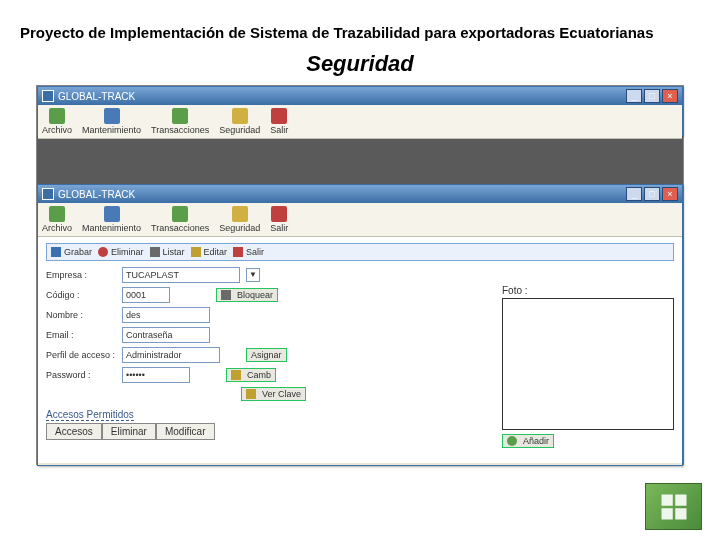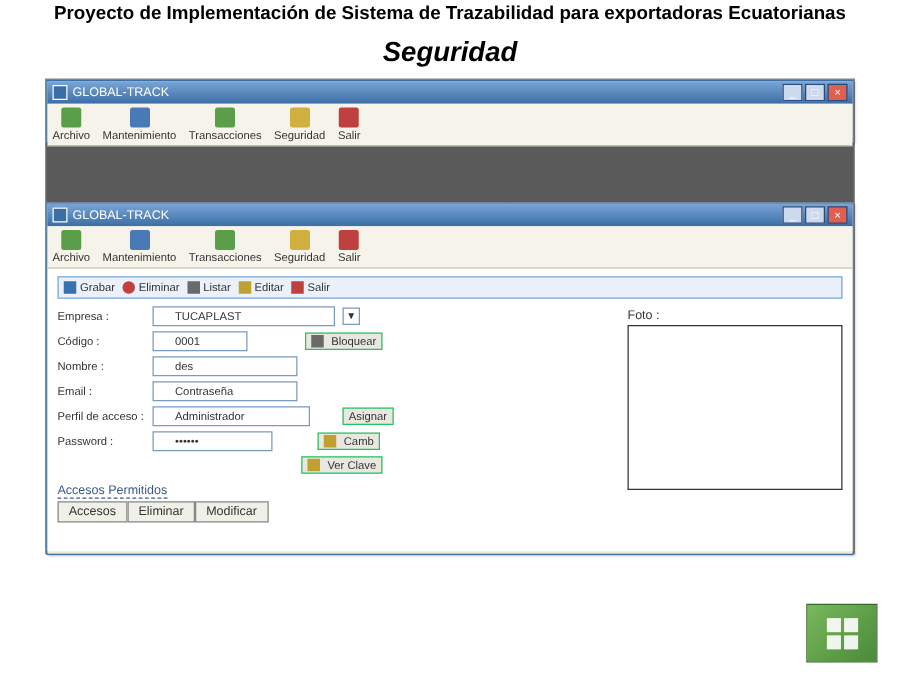--- a/index.html
+++ b/index.html
@@ -1,16 +1,16 @@
 <!DOCTYPE html>
 <html><head>
 <meta charset="utf-8">
 <style>
 body{margin:0;font-family:Arial,sans-serif;background:#fff;width:720px;height:540px;overflow:hidden}
-.slide-title{font-size:15px;font-weight:bold;text-align:center;padding:2px 20px 6px}
+.slide-title{font-size:15px;font-weight:bold;padding:24px 20px 6px}
 .section-title{font-family:Arial Black,Arial,sans-serif;font-weight:900;font-size:22px;font-style:italic;text-align:center;margin:4px 0 8px}
 .app-area{margin:0 36px;border:1px solid #888;background:#5a5a5a;position:relative;height:378px}
 .window{position:absolute;background:#ece9d8;border:1px solid #3b6ea5;box-shadow:1px 1px 2px rgba(0,0,0,0.3)}
 .win-title{background:linear-gradient(#7aa5d6,#3b6ea5);color:#fff;font-size:10px;padding:2px 4px;display:flex;align-items:center;justify-content:space-between;height:14px}
 .win-title .ticon{width:10px;height:10px;background:#3b6ea5;border:1px solid #fff;margin-right:4px}
 .win-title .ttext{flex:1}
 .win-controls{display:flex;gap:2px}
 .win-controls span{width:14px;height:12px;background:#cdd9ed;border:1px solid #2a4a7a;font-size:9px;text-align:center;line-height:12px}
 .win-controls span.close{background:#e06050;color:#fff}
 .toolbar{background:#f5f3ea;padding:3px 4px;display:flex;gap:10px;border-bottom:1px solid #c0c0b0;font-size:9px;align-items:flex-start}
@@ -25,27 +25,27 @@
 .subtoolbar .sitem{display:flex;gap:3px;}
 .subtoolbar .sic{width:10px;height:10px}
 .sic.save{background:#3a6fb0}
 .sic.del{background:#c04040;border-radius:50%}
 .sic.list{background:#6a6a6a}
 .sic.edit{background:#c0a030}
 .sic.exit{background:#c04040}
 .tab-label{font-size:10px;font-weight:bold;padding:2px 6px;border:1px solid #a0a090;border-bottom:none;background:#f5f3ea;display:inline-block;margin-bottom:-1px}
 .form-row{display:flex;align-items:center;gap:6px;margin:4px 0}
 .form-row label{width:70px;font-size:9px;color:#333}
-.form-row .val{border:1px solid #7a9ac0;background:#fff;padding:1px 17px;font-size:9px;height:12px;line-height:12px}
+.form-row .val{border:1px solid #7a9ac0;background:#fff;padding:1px 3px;font-size:9px;height:12px;line-height:12px}
 .btn-small{border:1px solid #22c55e;background:#e8e8e0;font-size:9px;padding:1px 4px;display:inline-flex;align-items:flex-start;gap:6px}
 .btn-small .bic{width:10px;height:10px}
 .bic.lock{background:#6a6a6a}
 .bic.key{background:#c0a030}
 .bic.add{background:#5a9e4a;border-radius:50%}
-.photo-box{position:absolute;right:10px;top:32px;width:170px}
+.photo-box{position:absolute;right:10px;top:48px;width:170px}
 .photo-label{font-size:10px;margin-bottom:2px}
 .photo-frame{width:170px;height:130px;border:1px solid #333;background:#fff}
 .accesos{margin-top:8px}
 .accesos-title{font-size:10px;color:#3a5a8a;border-bottom:1px dashed #3a5a8a;display:inline-block;margin-bottom:2px}
 .accesos-table{display:flex;font-size:10px}
 .accesos-table div{border:1px solid #888;padding:2px 8px;background:#f0f0e8}
 .logo-corner{position:absolute;right:18px;bottom:10px;width:55px;height:45px;background:linear-gradient(135deg,#7ab85a,#4a8a3a);border:1px solid #3a6a2a;display:flex;align-items:center;justify-content:center}
 .logo-corner svg{width:30px;height:30px}
 </style>
 </head>
@@ -187,20 +187,24 @@
           <span class="btn-small">
               <span class="bic key"></span>
               <span>Ver Clave</span>
             </span>
         </div>
       </div>
 
       <div class="photo-box">
         <div class="photo-label">Foto :</div>
         <div class="photo-frame"></div>
+        <div style="margin-top:4px"><span class="btn-small">
+              <span class="bic add"></span>
+              <span>Añadir</span>
+            </span></div>
       </div>
 
       <div class="accesos">
         <span class="accesos-title">Accesos Permitidos</span>
         <div class="accesos-table">
           <div>Accesos</div>
           <div>Eliminar</div>
           <div>Modificar</div>
         </div>
       </div>

